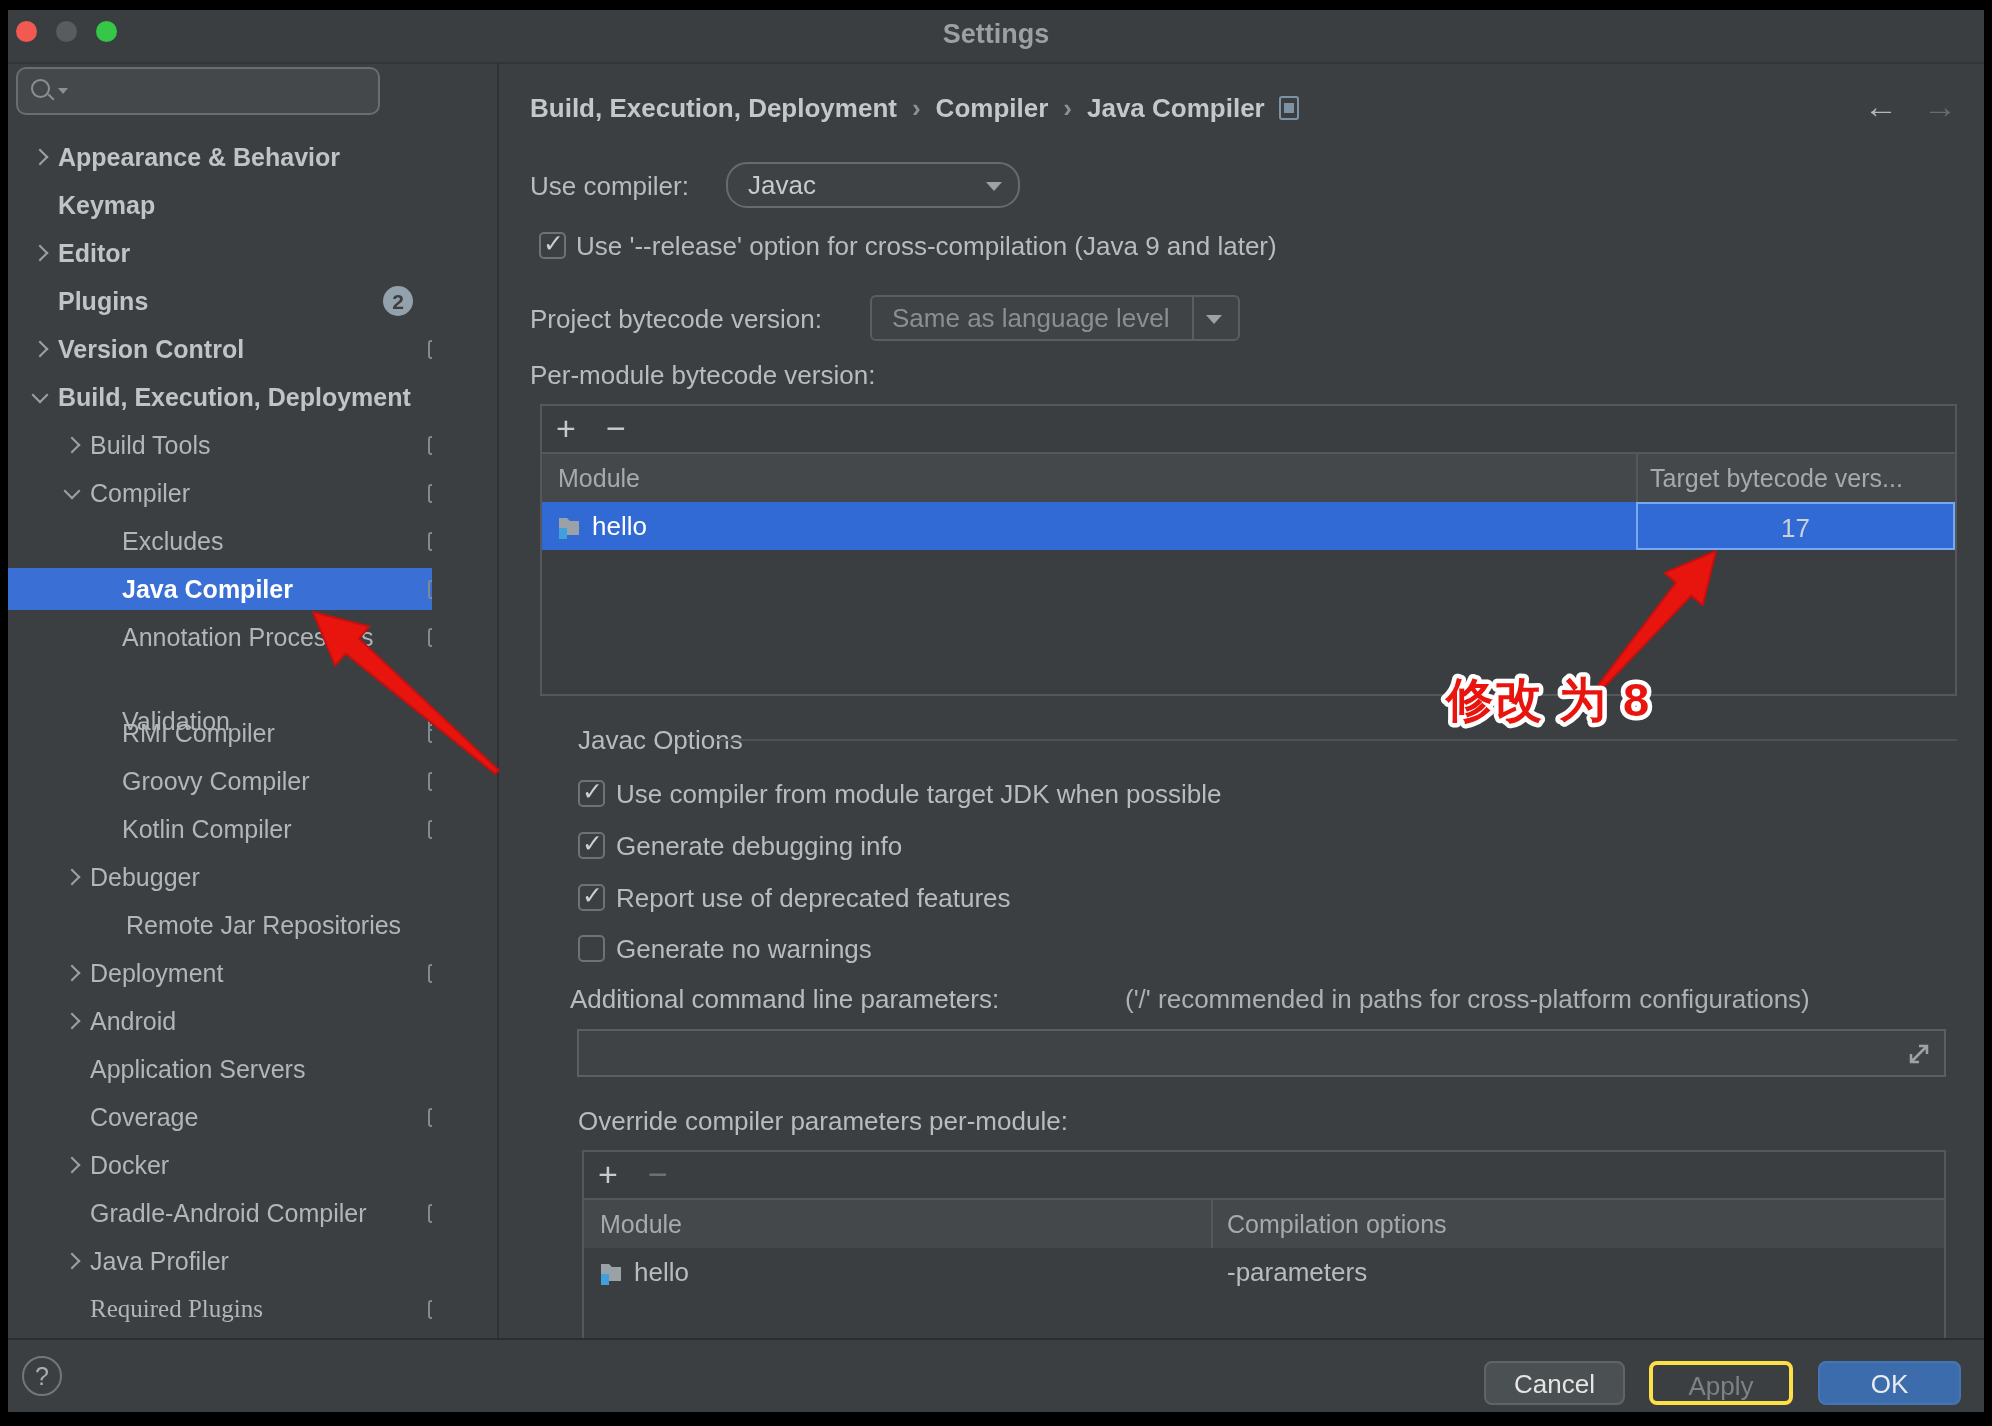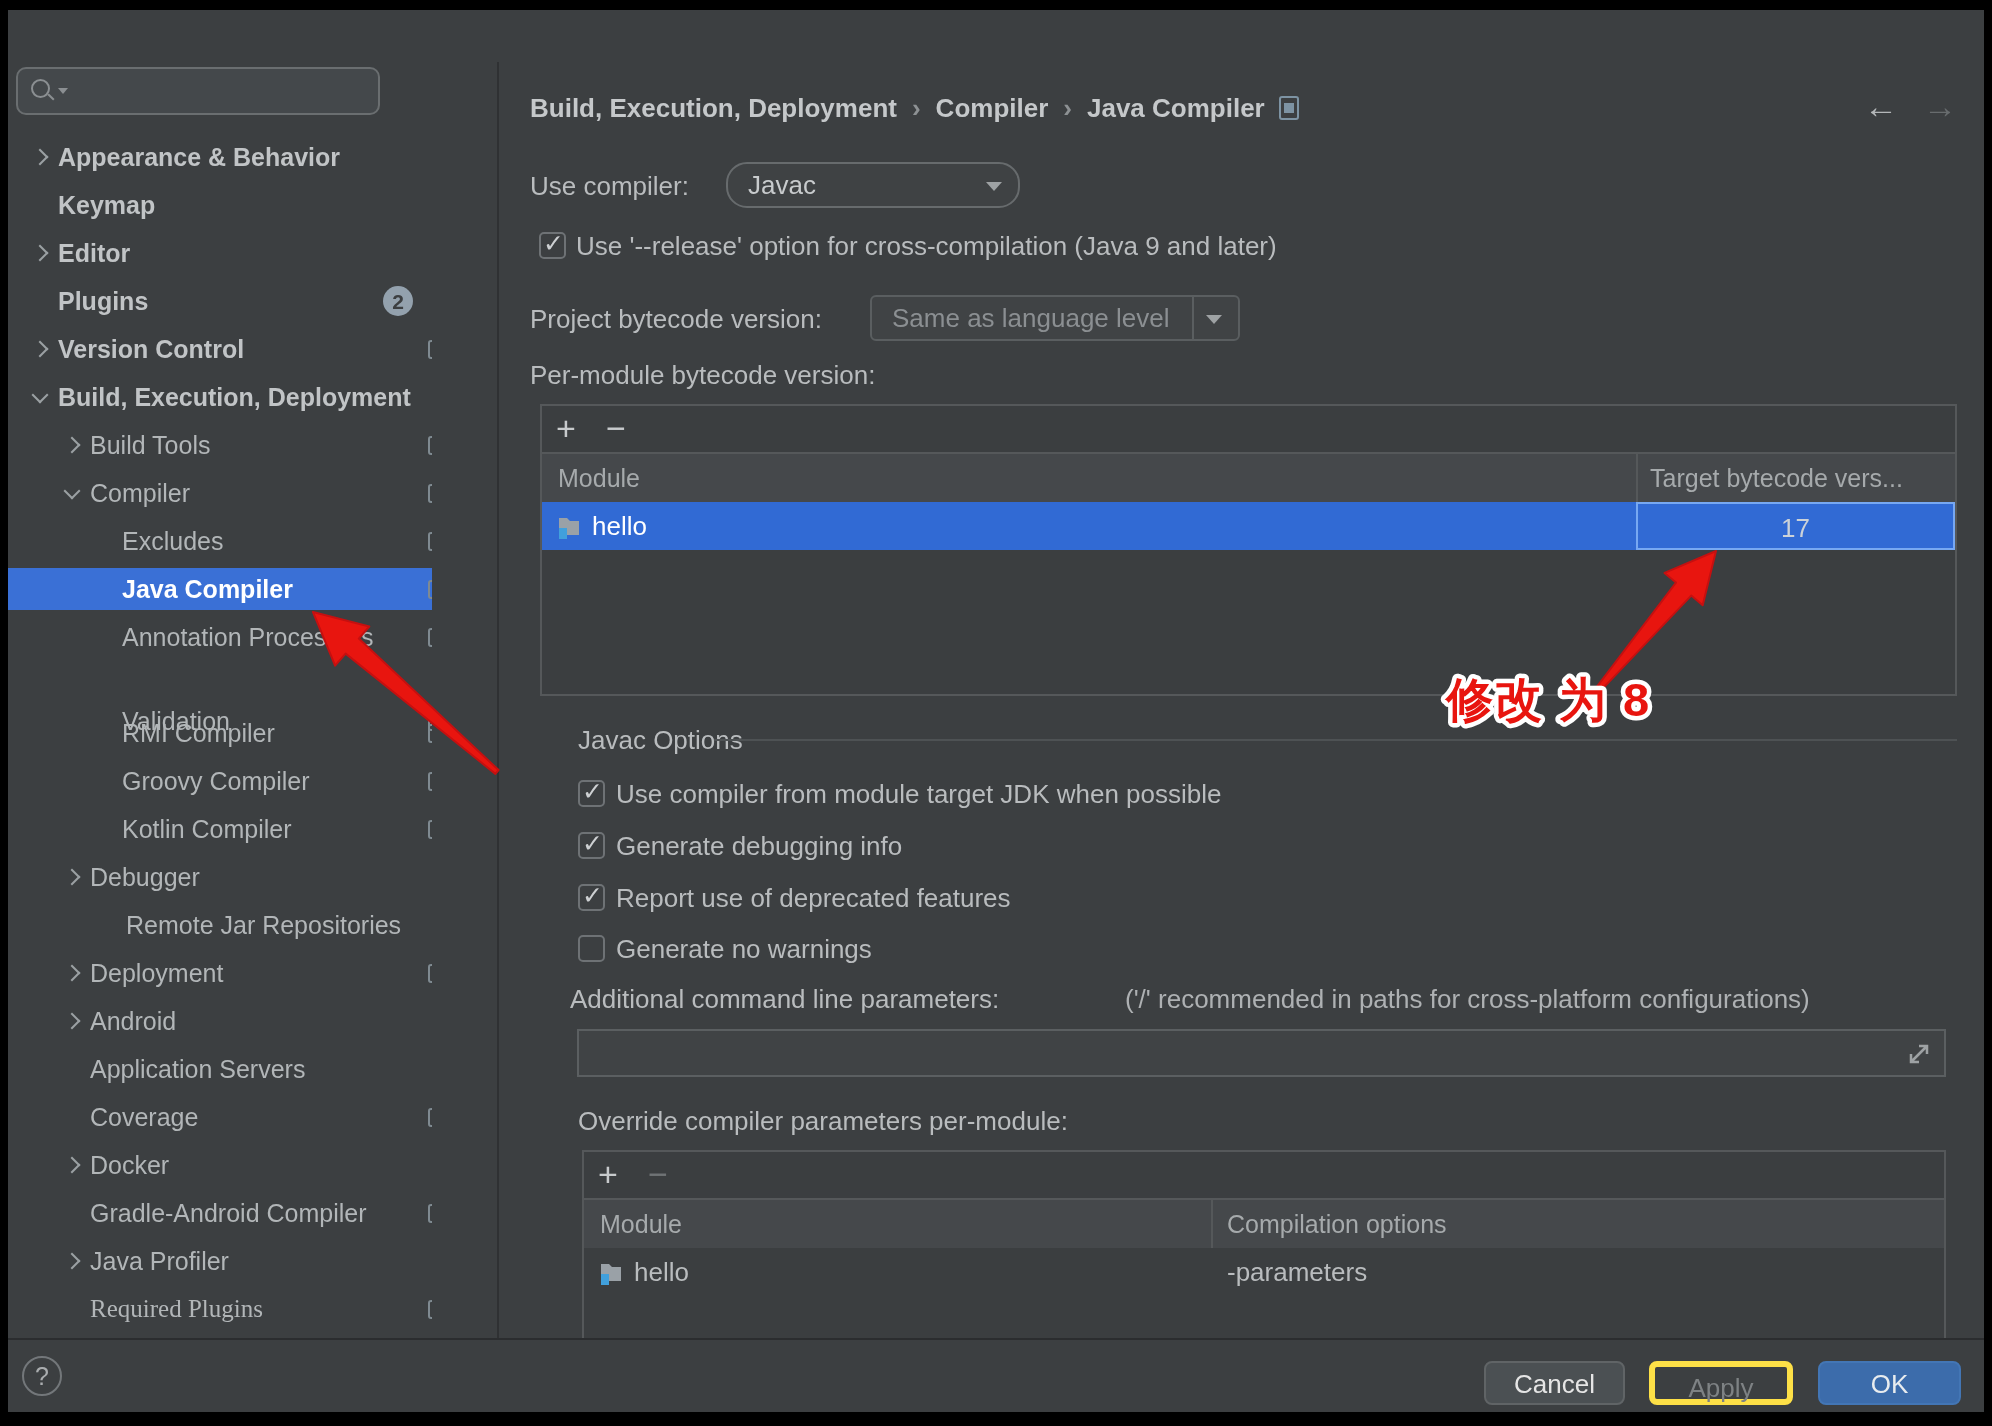--- a/index.html
+++ b/index.html
@@ -60,30 +60,36 @@
   .row.sel{background:#316ad4;color:#ffffff;}
   .vercell{position:absolute;top:0;bottom:0;box-sizing:border-box;border:2.5px solid #77a8f2;text-align:center;color:#ccd2d8;}
   .hr{position:absolute;height:2px;background:#4e5254;}
   .field{position:absolute;background:#404345;border:2px solid #5b5f61;box-sizing:border-box;}
   .expand-ico{position:absolute;right:12px;top:10px;}
   
   .footer{position:absolute;left:0;right:0;top:1328px;height:72px;background:#3c3f41;border-top:2px solid #2b2d2f;}
   .help{position:absolute;left:14px;top:16px;width:40px;height:40px;box-sizing:border-box;border-radius:50%;border:2px solid #73777a;color:#aaadaf;font-size:25px;text-align:center;line-height:37px;}
   .btn{position:absolute;top:21px;height:44px;box-sizing:border-box;border-radius:8px;font-size:26px;text-align:center;line-height:42px;}
   .btn.cancel{left:1476px;width:141px;background:#4b5053;border:2px solid #606466;color:#e5e5e5;}
-  .btn.apply{left:1641px;width:144px;background:transparent;border:6px solid #fde047;color:#7e8284;}
+  .btn.apply{left:1641px;width:144px;background:transparent;border:4px solid #fde047;color:#7e8284;}
   .btn.ok{left:1810px;width:143px;background:#3c6cab;border:2px solid #4376b5;color:#e8ecef;}
   .overlay{position:absolute;left:0;top:0;pointer-events:none;z-index:50;}
   .mod-ico{display:inline-block;vertical-align:-4px;}
 </style>
 </head>
 <body>
 
 <div class="window">
 
+  <div class="titlebar">
+    <span class="tl red"></span>
+    <span class="tl gray"></span>
+    <span class="tl green"></span>
+    <div class="title">Settings</div>
+  </div>
 
   <div class="sidebar">
     <div class="searchbox">
       <span class="mag"></span>
       <span class="magcaret"></span>
     </div>
     <div id="tree">
         <div class="trow lvl0 b" style="top: 90px;"><span class="chev right"></span><span class="tlabel">Appearance &amp; Behavior</span></div>
         <div class="trow lvl0 b" style="top: 138px;"><span class="tlabel">Keymap</span></div>
         <div class="trow lvl0 b" style="top: 186px;"><span class="chev right"></span><span class="tlabel">Editor</span></div>

